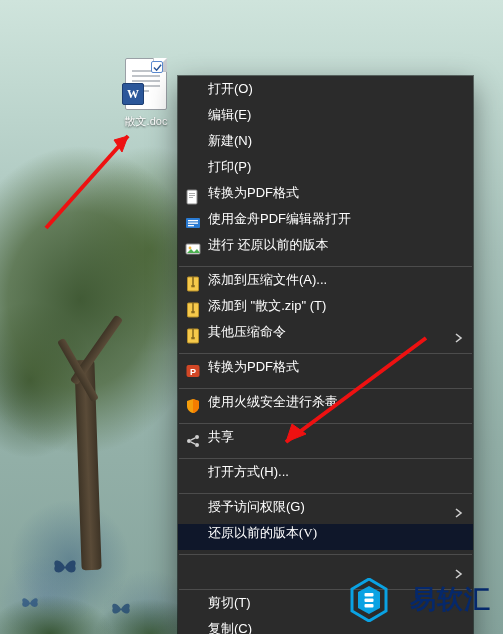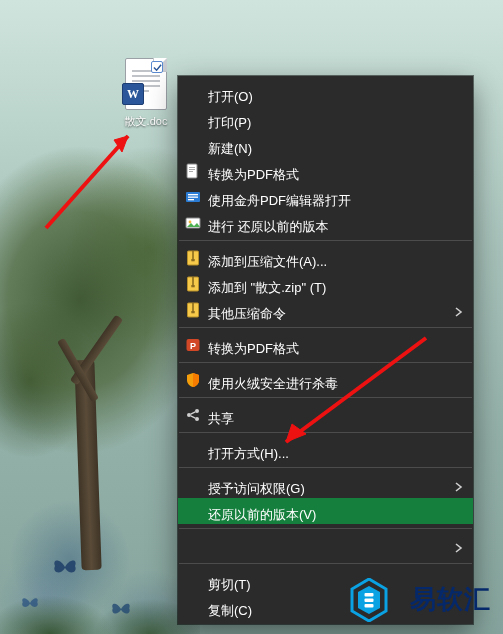--- a/index.html
+++ b/index.html
@@ -47,24 +47,24 @@
   .file-icon .label { margin-top:4px; font-size:11px; color:#fff; text-shadow:0 1px 2px rgba(0,0,0,0.7); white-space:nowrap; overflow:hidden; text-overflow:ellipsis; }
 
   
   .ctx {
     position:absolute; left:178px; top:76px; width:295px;
     background:#2b2b2b; color:#fff; font-size:13px;
     box-shadow:0 10px 28px rgba(0,0,0,0.45), 0 0 0 1px rgba(0,0,0,0.5);
     padding:4px 0;
   }
   .ctx .item {
-    display:flex; align-items:flex-end; height:26px;
+    display:flex; align-items:flex-start; height:26px;
     padding:0 14px 0 30px; position:relative; white-space:nowrap;
   }
-  .ctx .item.hover { background:#15803d; }
+  .ctx .item.hover { background:#0f172a;font-family:Liberation Serif, serif; }
   .ctx .item .icon { position:absolute; left:7px; top:50%; transform:translateY(-50%); width:16px; height:16px; display:flex; align-items:center; justify-content:center; }
   .ctx .item .sub { position:absolute; right:10px; top:50%; transform:translateY(-50%); width:8px; height:10px; }
   .ctx .sep { height:1px; background:#4c4c4c; margin:4px 1px; }
   .ctx .label { flex:1; }
 
   
   .arrow { position:absolute; pointer-events:none; }
   .arrow line, .arrow polygon { stroke:#e11; fill:#e11; }
 
   
@@ -117,25 +117,29 @@
     <div class="label">散文.doc</div>
   </div>
 
   <div class="ctx" id="ctx">
       <div class="item">
         <span class="icon"></span>
         <span class="label">打开(O)</span>
       </div>
       <div class="item">
         <span class="icon"></span>
+        <span class="label">编辑(E)</span>
+      </div>
+      <div class="item">
+        <span class="icon"></span>
+        <span class="label">新建(N)</span>
+      </div>
+      <div class="item">
+        <span class="icon"></span>
         <span class="label">打印(P)</span>
-      </div>
-      <div class="item">
-        <span class="icon"></span>
-        <span class="label">新建(N)</span>
       </div>
       <div class="item">
         <span class="icon">
           <svg width="16" height="16" viewBox="0 0 16 16">
             <rect x="2" y="1" width="10" height="14" rx="1" fill="#fff" stroke="#888"></rect>
             <rect x="4" y="4" width="6" height="1" fill="#aaa"></rect>
             <rect x="4" y="6" width="6" height="1" fill="#aaa"></rect>
             <rect x="4" y="8" width="4" height="1" fill="#aaa"></rect>
           </svg>
         </span>

